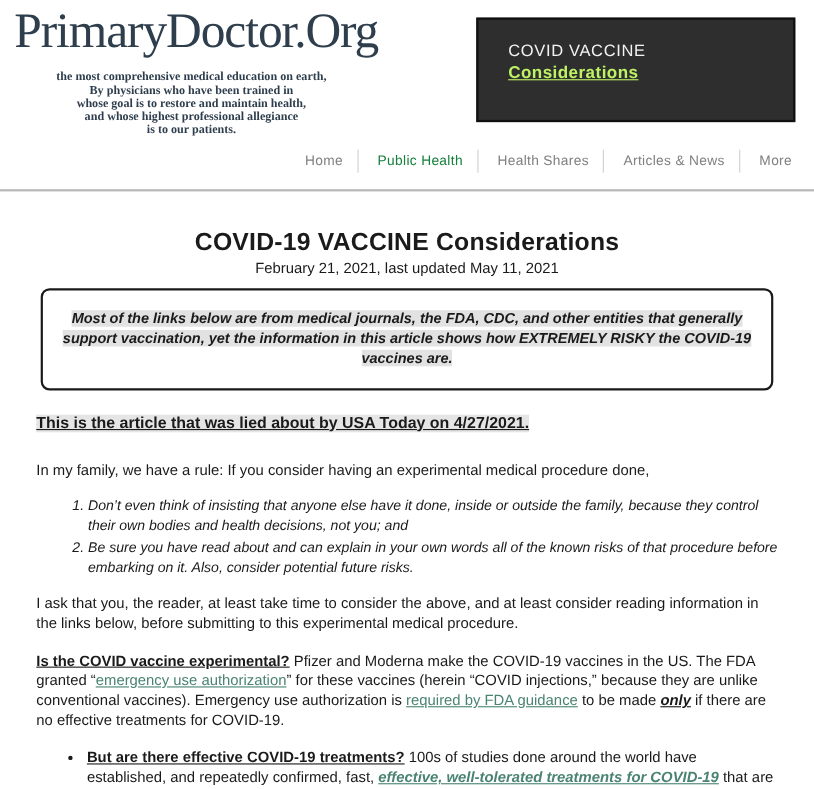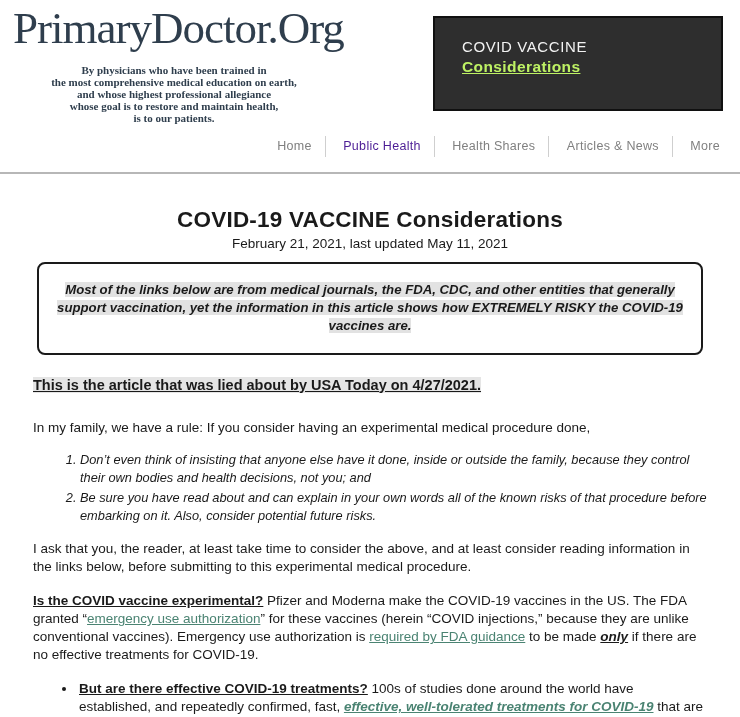--- a/index.html
+++ b/index.html
@@ -26,21 +26,21 @@
     padding: 20px 0 0 27px;
   }
   .banner-line1 { color: #f2f2f2; font-size: 15px; letter-spacing: 0.6px; }
   .banner-line2 { display: inline-block; margin-top: 3px; color: #bef264; font-size: 15.5px; font-weight: 700; letter-spacing: 0.4px; text-decoration: underline; cursor: pointer; }
   .nav { position: absolute; right: 18px; top: 136px; white-space: nowrap; }
   .nav-item {
     display: inline-block; padding: 1px 13px; color: #808080; font-size: 12.5px; letter-spacing: 0.3px;
     border-right: 1px solid #cfcfcf; cursor: pointer; line-height: 19px;
   }
   .nav-item:last-child { border-right: none; padding-right: 2px; }
-  .nav-item.active { color: #4c1d95; }
+  .nav-item.active { color: #15803d; }
 
   
   .article { padding: 31px 33px 0 33px; font-size: 13.5px; line-height: 1.33; }
   .title { text-align: center; font-size: 22.5px; font-weight: 700; letter-spacing: 0.2px; }
   .byline { text-align: center; margin-top: 3px; font-size: 13.5px; }
   .dateline { text-align: center; font-size: 13.5px; }
 
   .notice-box {
     margin: 9px 4px 0 4px; border: 2px solid #1a1a1a; border-radius: 8px;
     padding: 17px 8px; text-align: center;
@@ -65,24 +65,24 @@
   .b-i-u { font-weight: 700; font-style: italic; text-decoration: underline; }
   a.lnk, .lnk { color: #4a8372; text-decoration: underline; cursor: pointer; }
   .lnk-bi { color: #4a8372; text-decoration: underline; font-style: italic; font-weight: 700; cursor: pointer; }
 </style>
 </head>
 <body>
 
 <div class="header">
   <div class="logo">PrimaryDoctor.Org</div>
   <div class="tagline">
+    <span>the most comprehensive medical education on earth,</span>
     <span>By physicians who have been trained in</span>
-    <span>the most comprehensive medical education on earth,</span>
+    <span>whose goal is to restore and maintain health,</span>
     <span>and whose highest professional allegiance</span>
-    <span>whose goal is to restore and maintain health,</span>
     <span>is to our patients.</span>
   </div>
   <div class="banner">
     <div class="banner-line1">COVID VACCINE</div>
     <span class="banner-line2">Considerations</span>
   </div>
   <div class="nav">
     <span class="nav-item">Home</span>
     <span class="nav-item active">Public Health</span>
     <span class="nav-item">Health Shares</span>

